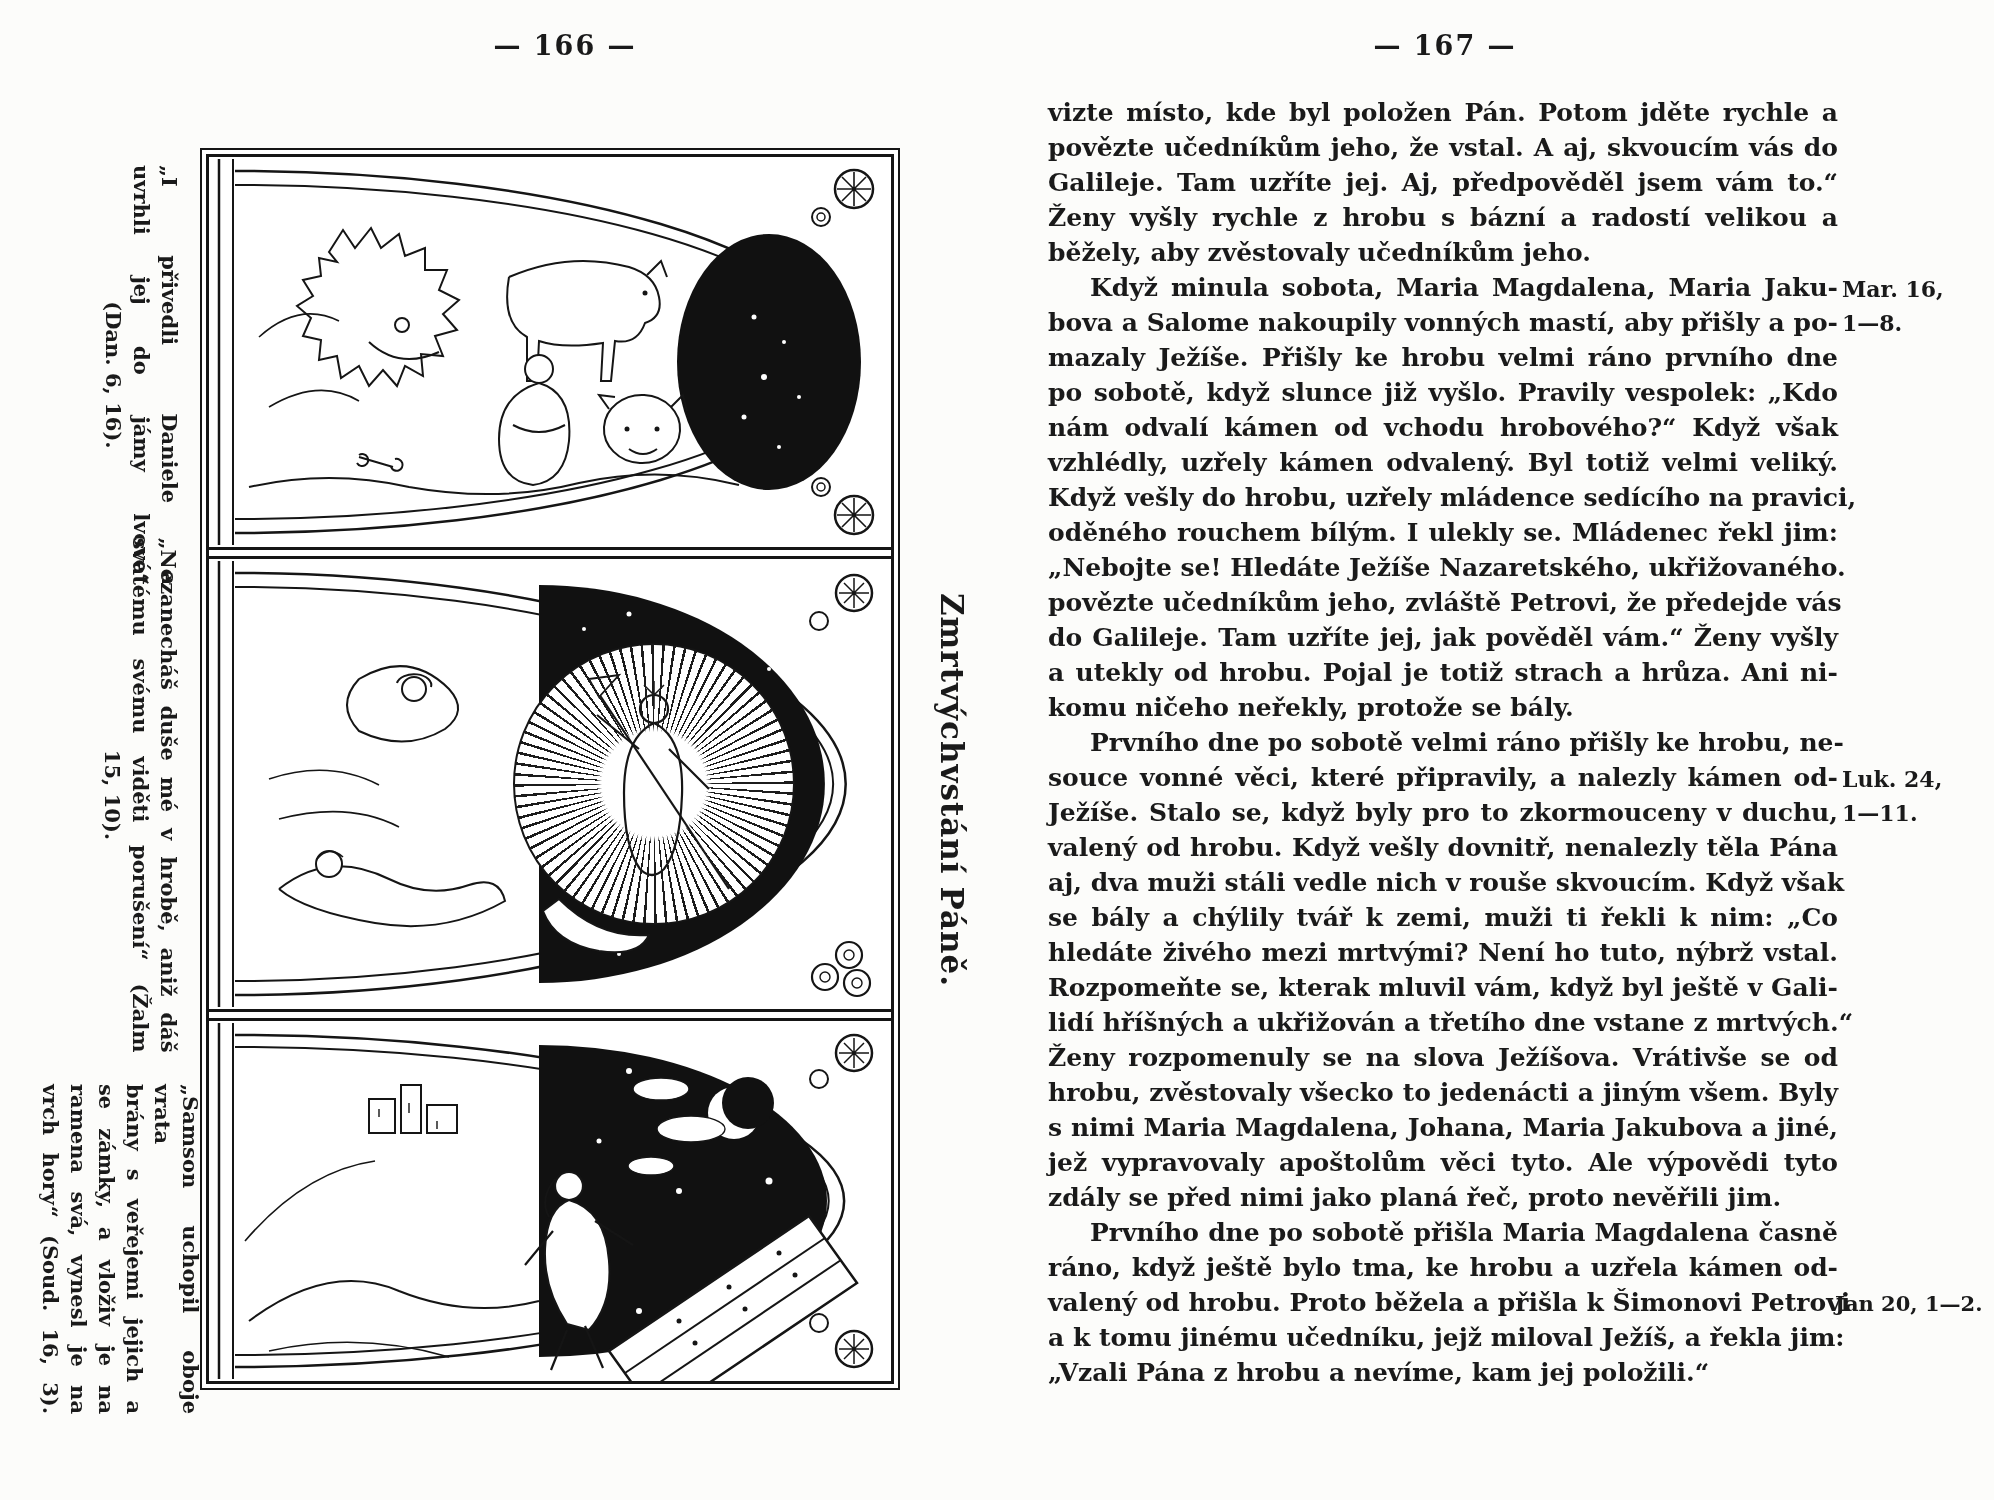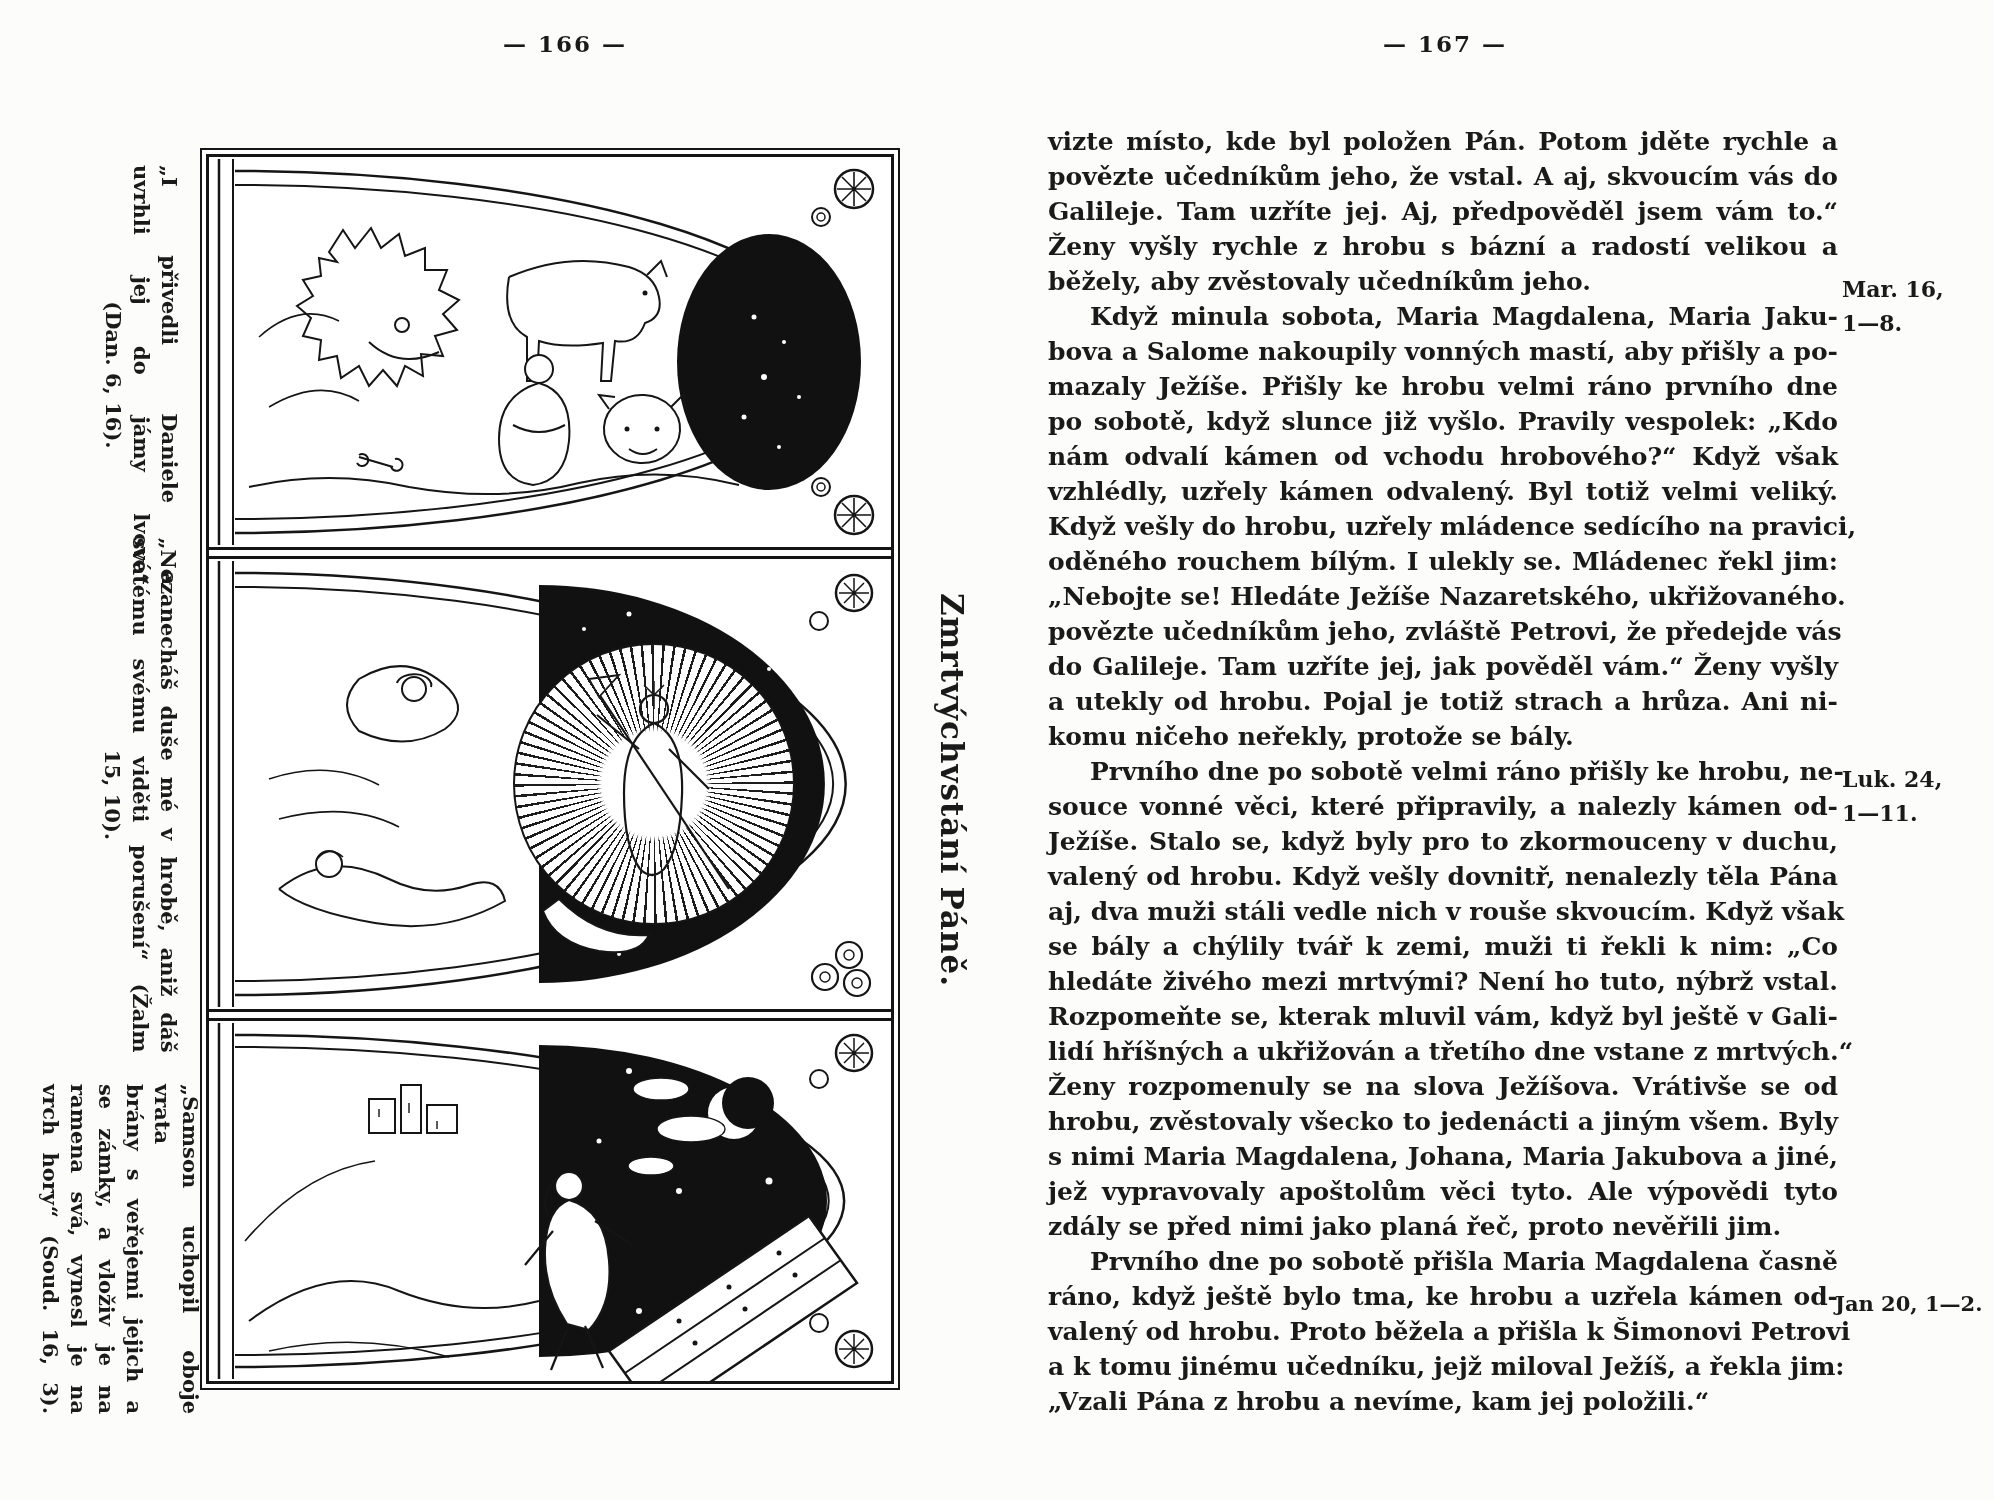--- a/index.html
+++ b/index.html
@@ -1,26 +1,26 @@
 <!DOCTYPE html>
 <html><head>
 <meta charset="utf-8">
 <style>
   html,body{margin:0;padding:0;}
   body{width:1994px;height:1500px;position:relative;background:#fcfcfa;
        font-family:"DejaVu Serif","Liberation Serif",serif;color:#1a1a1a;overflow:hidden;}
   .page{position:absolute;top:0;height:1500px;}
   #left-page{left:0;width:997px;}
   #right-page{left:997px;width:997px;}
-  .pagenum{position:absolute;top:30px;font-size:23px;font-weight:700;letter-spacing:2px;text-align:center;}
+  .pagenum{position:absolute;top:30px;font-size:27px;font-weight:700;letter-spacing:2px;text-align:center;}
   #left-page .pagenum{left:415px;width:300px;}
   #right-page .pagenum{left:298px;width:300px;}
 
   
-  #text-col{position:absolute;left:51px;top:95px;width:790px;margin-top:29px;}
+  #text-col{position:absolute;left:51px;top:95px;width:790px;}
   .bodyline{height:35px;line-height:35px;font-size:25px;font-weight:700;
             text-align:justify;text-align-last:justify;white-space:nowrap;}
   .bodyline.pend{text-align-last:left;}
   .bodyline.indent{text-indent:42px;}
   .margin-note{position:absolute;width:150px;font-size:22px;font-weight:700;line-height:34px;text-align:left;}
   #note-mar{left:845px;top:272px;}
   #note-luk{left:845px;top:762px;}
   #note-jan{left:838px;top:1287px;width:170px;white-space:nowrap;text-align:left;font-size:21px;}
 
   

